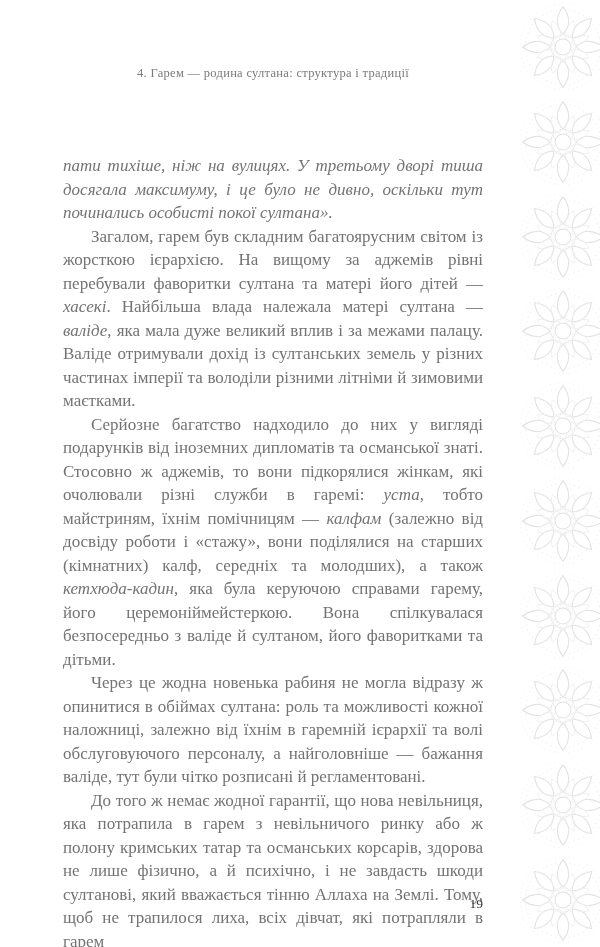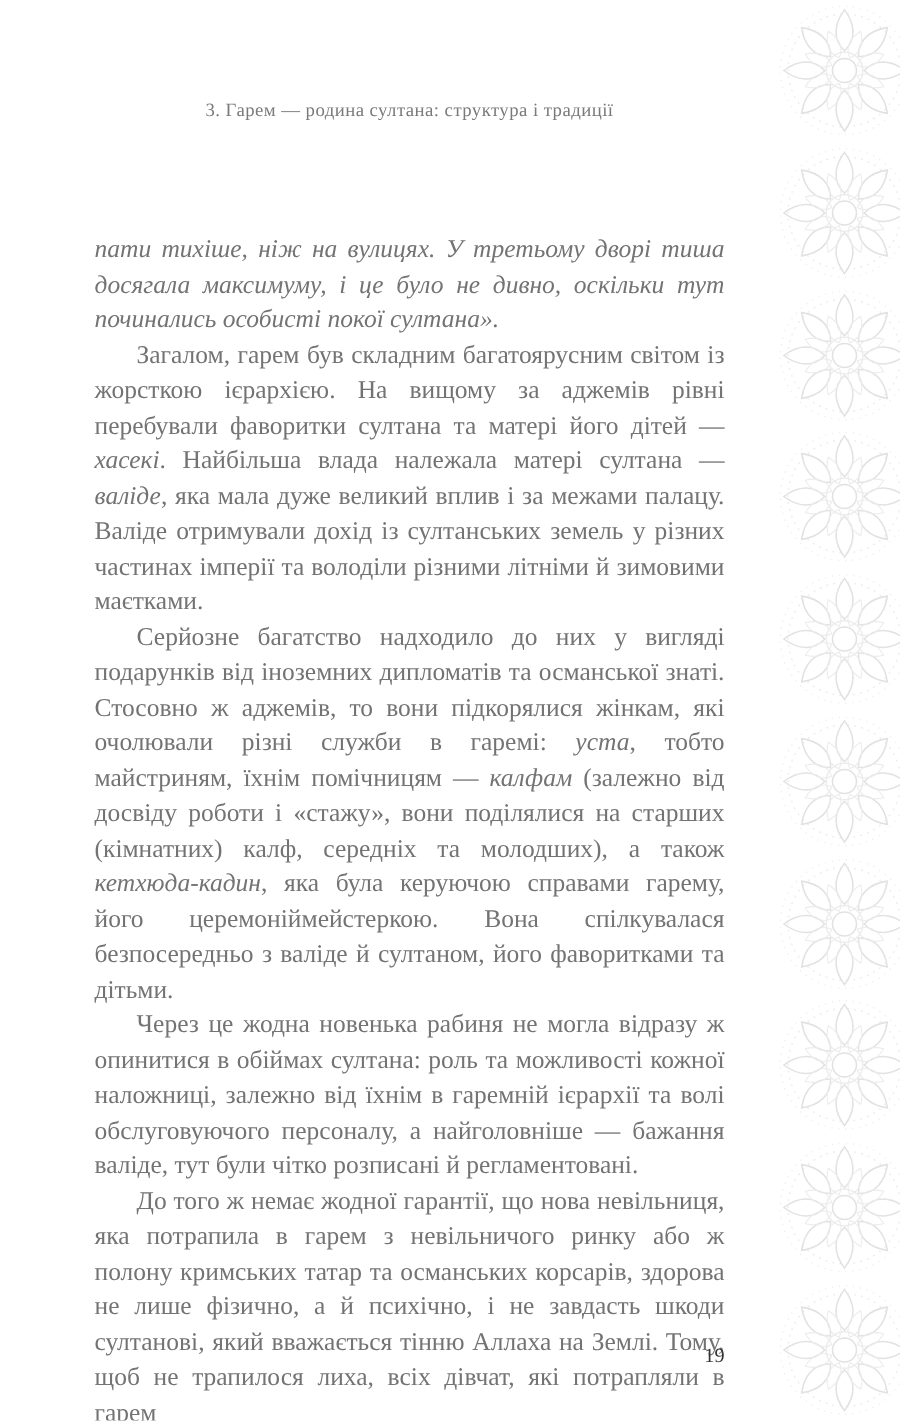--- a/index.html
+++ b/index.html
@@ -120,21 +120,21 @@
         <use href="#orn-symbol"></use>
       </svg>
       <svg class="ornament" viewBox="0 0 100 100" aria-hidden="true">
         <use href="#orn-symbol"></use>
       </svg>
       <svg class="ornament" viewBox="0 0 100 100" aria-hidden="true">
         <use href="#orn-symbol"></use>
       </svg>
     </div>
 
-  <div class="running-head">3. Гарем — родина султана: структура і традиції</div>
+  <div class="running-head">4. Гарем — родина султана: структура і традиції</div>
 
   <main class="text-column">
       <p><em>пати тихіше, ніж на вулицях. У третьому дворі тиша досягала максимуму, і це було не дивно, оскільки тут починались особисті покої султана».</em></p>
       <p class="indent"><span>Загалом, гарем був складним багатоярусним світом із жорсткою ієрархією. На вищому за аджемів рівні перебували фаворитки султана та матері його дітей — </span><em>хасекі</em><span>. Найбільша влада належала матері султана — </span><em>валіде</em><span>, яка мала дуже великий вплив і за межами палацу. Валіде отримували дохід із султанських земель у різних частинах імперії та володіли різними літніми й зимовими маєтками.</span></p>
       <p class="indent"><span>Серйозне багатство надходило до них у вигляді подарунків від іноземних дипломатів та османської знаті. Стосовно ж аджемів, то вони підкорялися жінкам, які очолювали різні служби в гаремі: </span><em>уста</em><span>, тобто майстриням, їхнім помічницям — </span><em>калфам</em><span> (залежно від досвіду роботи і «стажу», вони поділялися на старших (кімнатних) калф, середніх та молодших), а також </span><em>кетхюда-кадин</em><span>, яка була керуючою справами гарему, його церемоніймейстеркою. Вона спілкувалася безпосередньо з валіде й султаном, його фаворитками та дітьми.</span></p>
       <p class="indent"><span>Через це жодна новенька рабиня не могла відразу ж опинитися в обіймах султана: роль та можливості кожної наложниці, залежно від їхнім в гаремній ієрархії та волі обслуговуючого персоналу, а найголовніше — бажання валіде, тут були чітко розписані й регламентовані.</span></p>
       <p class="indent"><span>До того ж немає жодної гарантії, що нова невільниця, яка потрапила в гарем з невільничого ринку або ж полону кримських татар та османських корсарів, здорова не лише фізично, а й психічно, і не завдасть шкоди султанові, який вважається тінню Аллаха на Землі. Тому, щоб не трапилося лиха, всіх дівчат, які потрапляли в гарем</span></p>
     </main>
 
   <div class="page-number">19</div>

